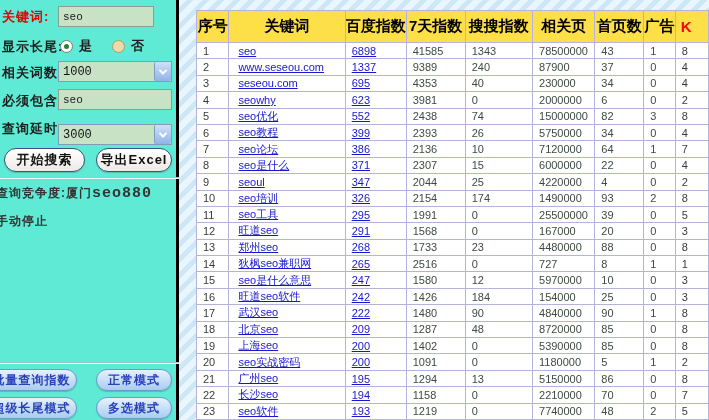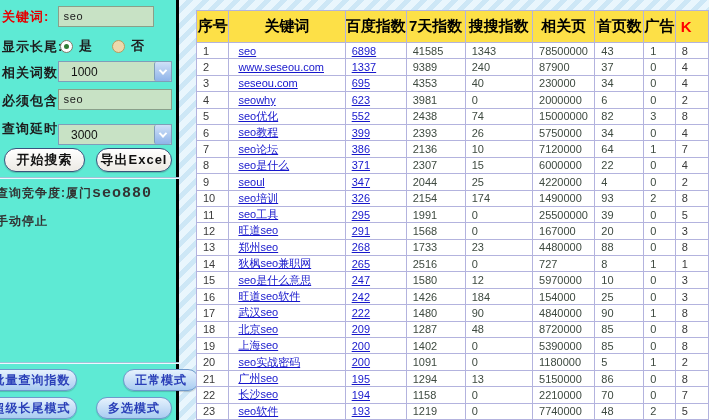--- a/index.html
+++ b/index.html
@@ -24,21 +24,21 @@
   .field {
     position: absolute; background: #c8e2c5; border: 1px solid #8aa08a;
     font-family: "Liberation Mono", monospace;
     font-size: 11px; color: #222; padding: 2px 4px; outline: none;
   }
   .combo {
     position: absolute; background: #c8e2c5; border: 1px solid #7f9db9;
     font-size: 12px; color: #111; display: flex; align-items: center;
     cursor: default;
   }
-  .combo .combo-text { flex: 1; padding-left: 12px; font-family: Liberation Sans, sans-serif; }
+  .combo .combo-text { flex: 1; padding-left: 4px; font-family: Liberation Mono, monospace; }
   .combo .arrow-btn {
     width: 17px; align-self: stretch;
     background: linear-gradient(#cfe0f7, #8fb4e9);
     border-left: 1px solid #7f9db9; border-radius: 2px;
     display: flex; align-items: center; justify-content: center;
   }
   .chev {
     width: 6px; height: 6px; border-right: 2px solid #fff; border-bottom: 2px solid #fff;
     transform: rotate(45deg) translate(-1px,-1px);
   }
@@ -136,21 +136,21 @@
 
   <div class="divider" style="top:177px;"></div>
 
   <div class="info-text" style="left:-4px; top:185px;"><span>查询竞争度:厦门</span><span class="latin">seo880</span></div>
 
   <div class="info-text" style="left:-4px; top:213px;">手动停止</div>
 
   <div class="divider" style="top:362px;"></div>
 
   <div class="btn blue" style="left:-14px; top:369px; width:91px; height:22px;">批量查询指数</div>
-  <div class="btn blue" style="left:96px; top:369px; width:76px; height:22px;margin-left:27px;">正常模式</div>
+  <div class="btn blue" style="left:96px; top:369px; width:76px; height:22px;">正常模式</div>
   <div class="btn blue" style="left:-14px; top:397px; width:91px; height:22px;">超级长尾模式</div>
   <div class="btn blue" style="left:96px; top:397px; width:76px; height:22px;">多选模式</div>
 </div>
 
 <div class="table-wrap">
   <table>
     <colgroup id="cols">
         <col style="width: 33px;">
         <col style="width: 125px;">
         <col style="width: 59px;">

